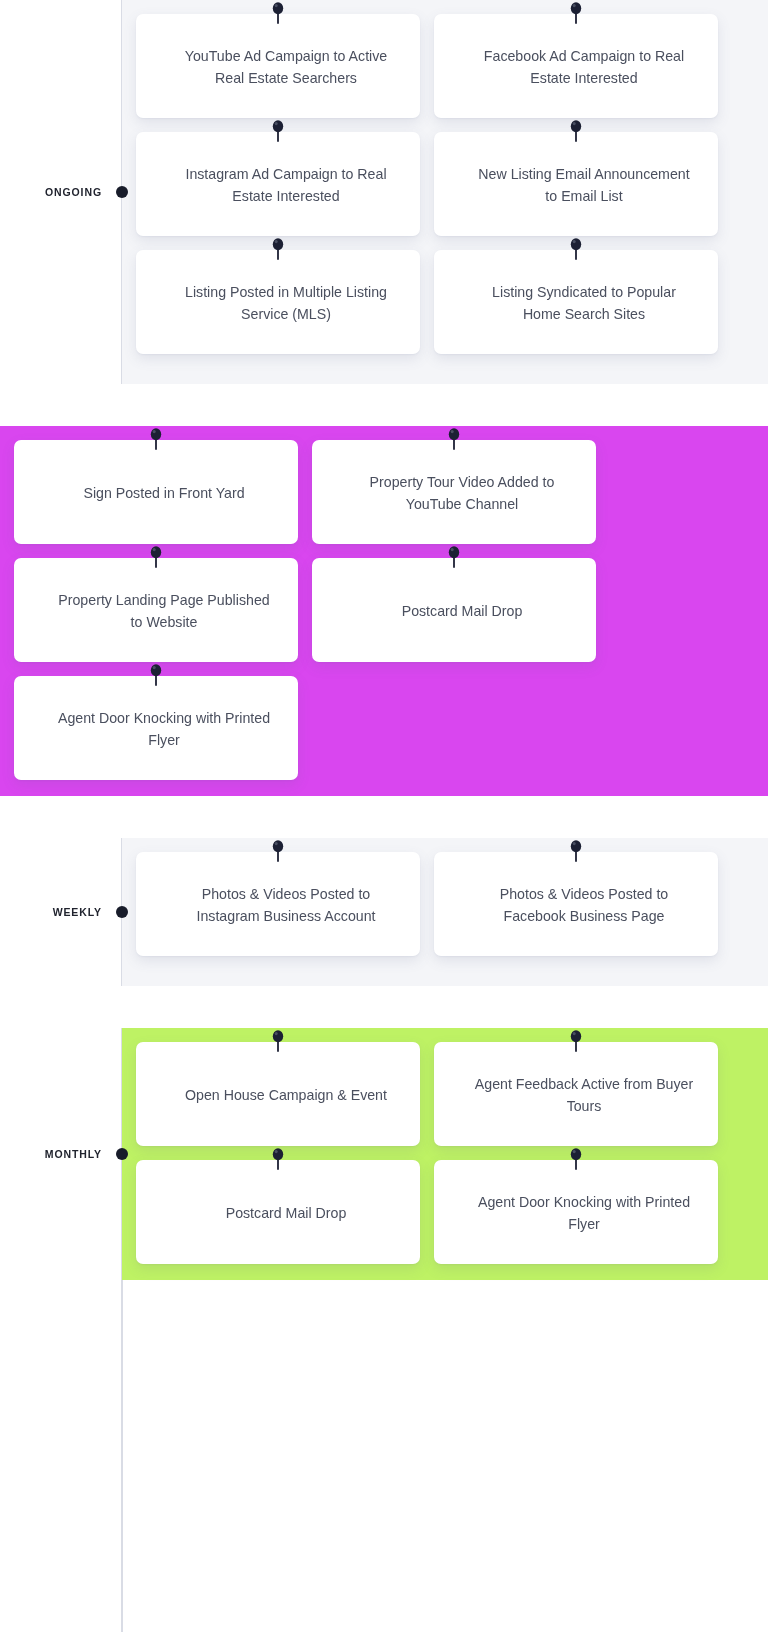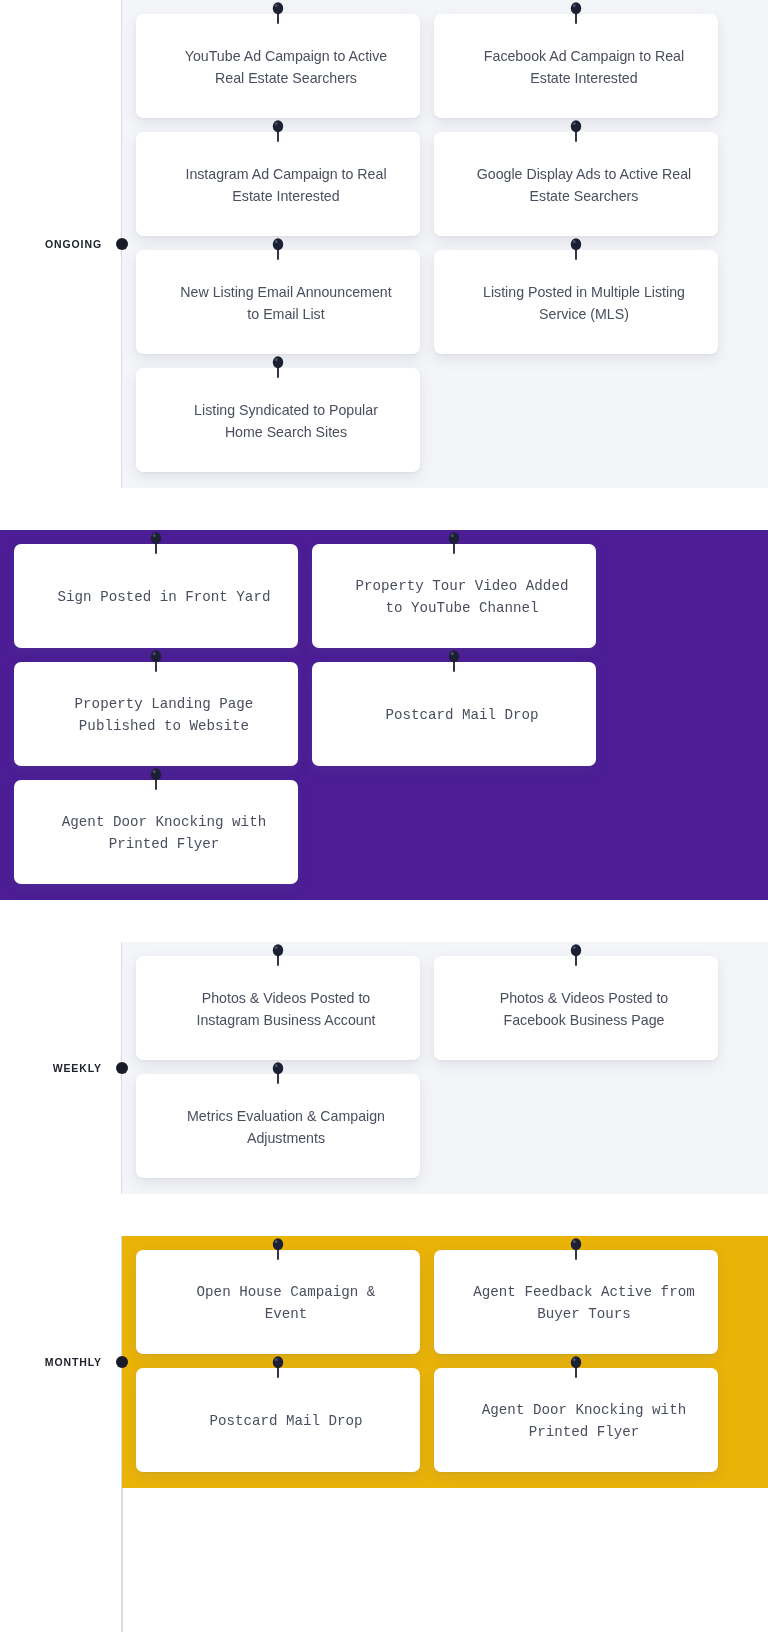--- a/index.html
+++ b/index.html
@@ -181,30 +181,20 @@
               <div class="card-text">Instagram Ad Campaign to Real Estate Interested</div>
             </div>
           </div>
           <div class="card-wrap">
             <span class="pin"><svg viewBox="0 0 14 26" width="14" height="26">
                 <rect x="6.1" y="8" width="1.8" height="14" rx="0.9" fill="#1c2034"></rect>
                 <ellipse cx="7" cy="6.2" rx="5.2" ry="6" fill="#1c2034"></ellipse>
                 <ellipse cx="5.2" cy="3.6" rx="1.5" ry="1.7" fill="#6f7689" opacity="0.55"></ellipse>
               </svg></span>
             <div class="card">
-              <div class="card-text">Google Display Ads to Active Real Estate Searchers</div>
-            </div>
-          </div>
-          <div class="card-wrap">
-            <span class="pin"><svg viewBox="0 0 14 26" width="14" height="26">
-                <rect x="6.1" y="8" width="1.8" height="14" rx="0.9" fill="#1c2034"></rect>
-                <ellipse cx="7" cy="6.2" rx="5.2" ry="6" fill="#1c2034"></ellipse>
-                <ellipse cx="5.2" cy="3.6" rx="1.5" ry="1.7" fill="#6f7689" opacity="0.55"></ellipse>
-              </svg></span>
-            <div class="card">
               <div class="card-text">New Listing Email Announcement to Email List</div>
             </div>
           </div>
           <div class="card-wrap">
             <span class="pin"><svg viewBox="0 0 14 26" width="14" height="26">
                 <rect x="6.1" y="8" width="1.8" height="14" rx="0.9" fill="#1c2034"></rect>
                 <ellipse cx="7" cy="6.2" rx="5.2" ry="6" fill="#1c2034"></ellipse>
                 <ellipse cx="5.2" cy="3.6" rx="1.5" ry="1.7" fill="#6f7689" opacity="0.55"></ellipse>
               </svg></span>
             <div class="card">
@@ -219,21 +209,21 @@
               </svg></span>
             <div class="card">
               <div class="card-text">Listing Syndicated to Popular Home Search Sites</div>
             </div>
           </div>
           <div class="card-wrap empty"></div>
         </div>
       </div>
       <div class="section-gap"></div>
       <div class="section">
-        <div class="panel" style="background: #4c1d95; font-family: Liberation Mono, monospace;">
+        <div class="panel" style="background: #d946ef;">
           <div class="card-wrap">
             <span class="pin"><svg viewBox="0 0 14 26" width="14" height="26">
                 <rect x="6.1" y="8" width="1.8" height="14" rx="0.9" fill="#1c2034"></rect>
                 <ellipse cx="7" cy="6.2" rx="5.2" ry="6" fill="#1c2034"></ellipse>
                 <ellipse cx="5.2" cy="3.6" rx="1.5" ry="1.7" fill="#6f7689" opacity="0.55"></ellipse>
               </svg></span>
             <div class="card">
               <div class="card-text">Sign Posted in Front Yard</div>
             </div>
           </div>
@@ -300,40 +290,30 @@
           <div class="card-wrap">
             <span class="pin"><svg viewBox="0 0 14 26" width="14" height="26">
                 <rect x="6.1" y="8" width="1.8" height="14" rx="0.9" fill="#1c2034"></rect>
                 <ellipse cx="7" cy="6.2" rx="5.2" ry="6" fill="#1c2034"></ellipse>
                 <ellipse cx="5.2" cy="3.6" rx="1.5" ry="1.7" fill="#6f7689" opacity="0.55"></ellipse>
               </svg></span>
             <div class="card">
               <div class="card-text">Photos &amp; Videos Posted to Facebook Business Page</div>
             </div>
           </div>
-          <div class="card-wrap">
-            <span class="pin"><svg viewBox="0 0 14 26" width="14" height="26">
-                <rect x="6.1" y="8" width="1.8" height="14" rx="0.9" fill="#1c2034"></rect>
-                <ellipse cx="7" cy="6.2" rx="5.2" ry="6" fill="#1c2034"></ellipse>
-                <ellipse cx="5.2" cy="3.6" rx="1.5" ry="1.7" fill="#6f7689" opacity="0.55"></ellipse>
-              </svg></span>
-            <div class="card">
-              <div class="card-text">Metrics Evaluation &amp; Campaign Adjustments</div>
-            </div>
-          </div>
           <div class="card-wrap empty"></div>
         </div>
       </div>
       <div class="section-gap"></div>
       <div class="section">
         <div class="label-col">
           <div class="section-label">MONTHLY</div>
           <span class="rail-dot" style="background: rgb(24, 28, 42);"></span>
         </div>
-        <div class="panel" style="background: #eab308; font-family: Liberation Mono, monospace;">
+        <div class="panel" style="background: #bef264;">
           <div class="card-wrap">
             <span class="pin"><svg viewBox="0 0 14 26" width="14" height="26">
                 <rect x="6.1" y="8" width="1.8" height="14" rx="0.9" fill="#1c2034"></rect>
                 <ellipse cx="7" cy="6.2" rx="5.2" ry="6" fill="#1c2034"></ellipse>
                 <ellipse cx="5.2" cy="3.6" rx="1.5" ry="1.7" fill="#6f7689" opacity="0.55"></ellipse>
               </svg></span>
             <div class="card">
               <div class="card-text">Open House Campaign &amp; Event</div>
             </div>
           </div>

